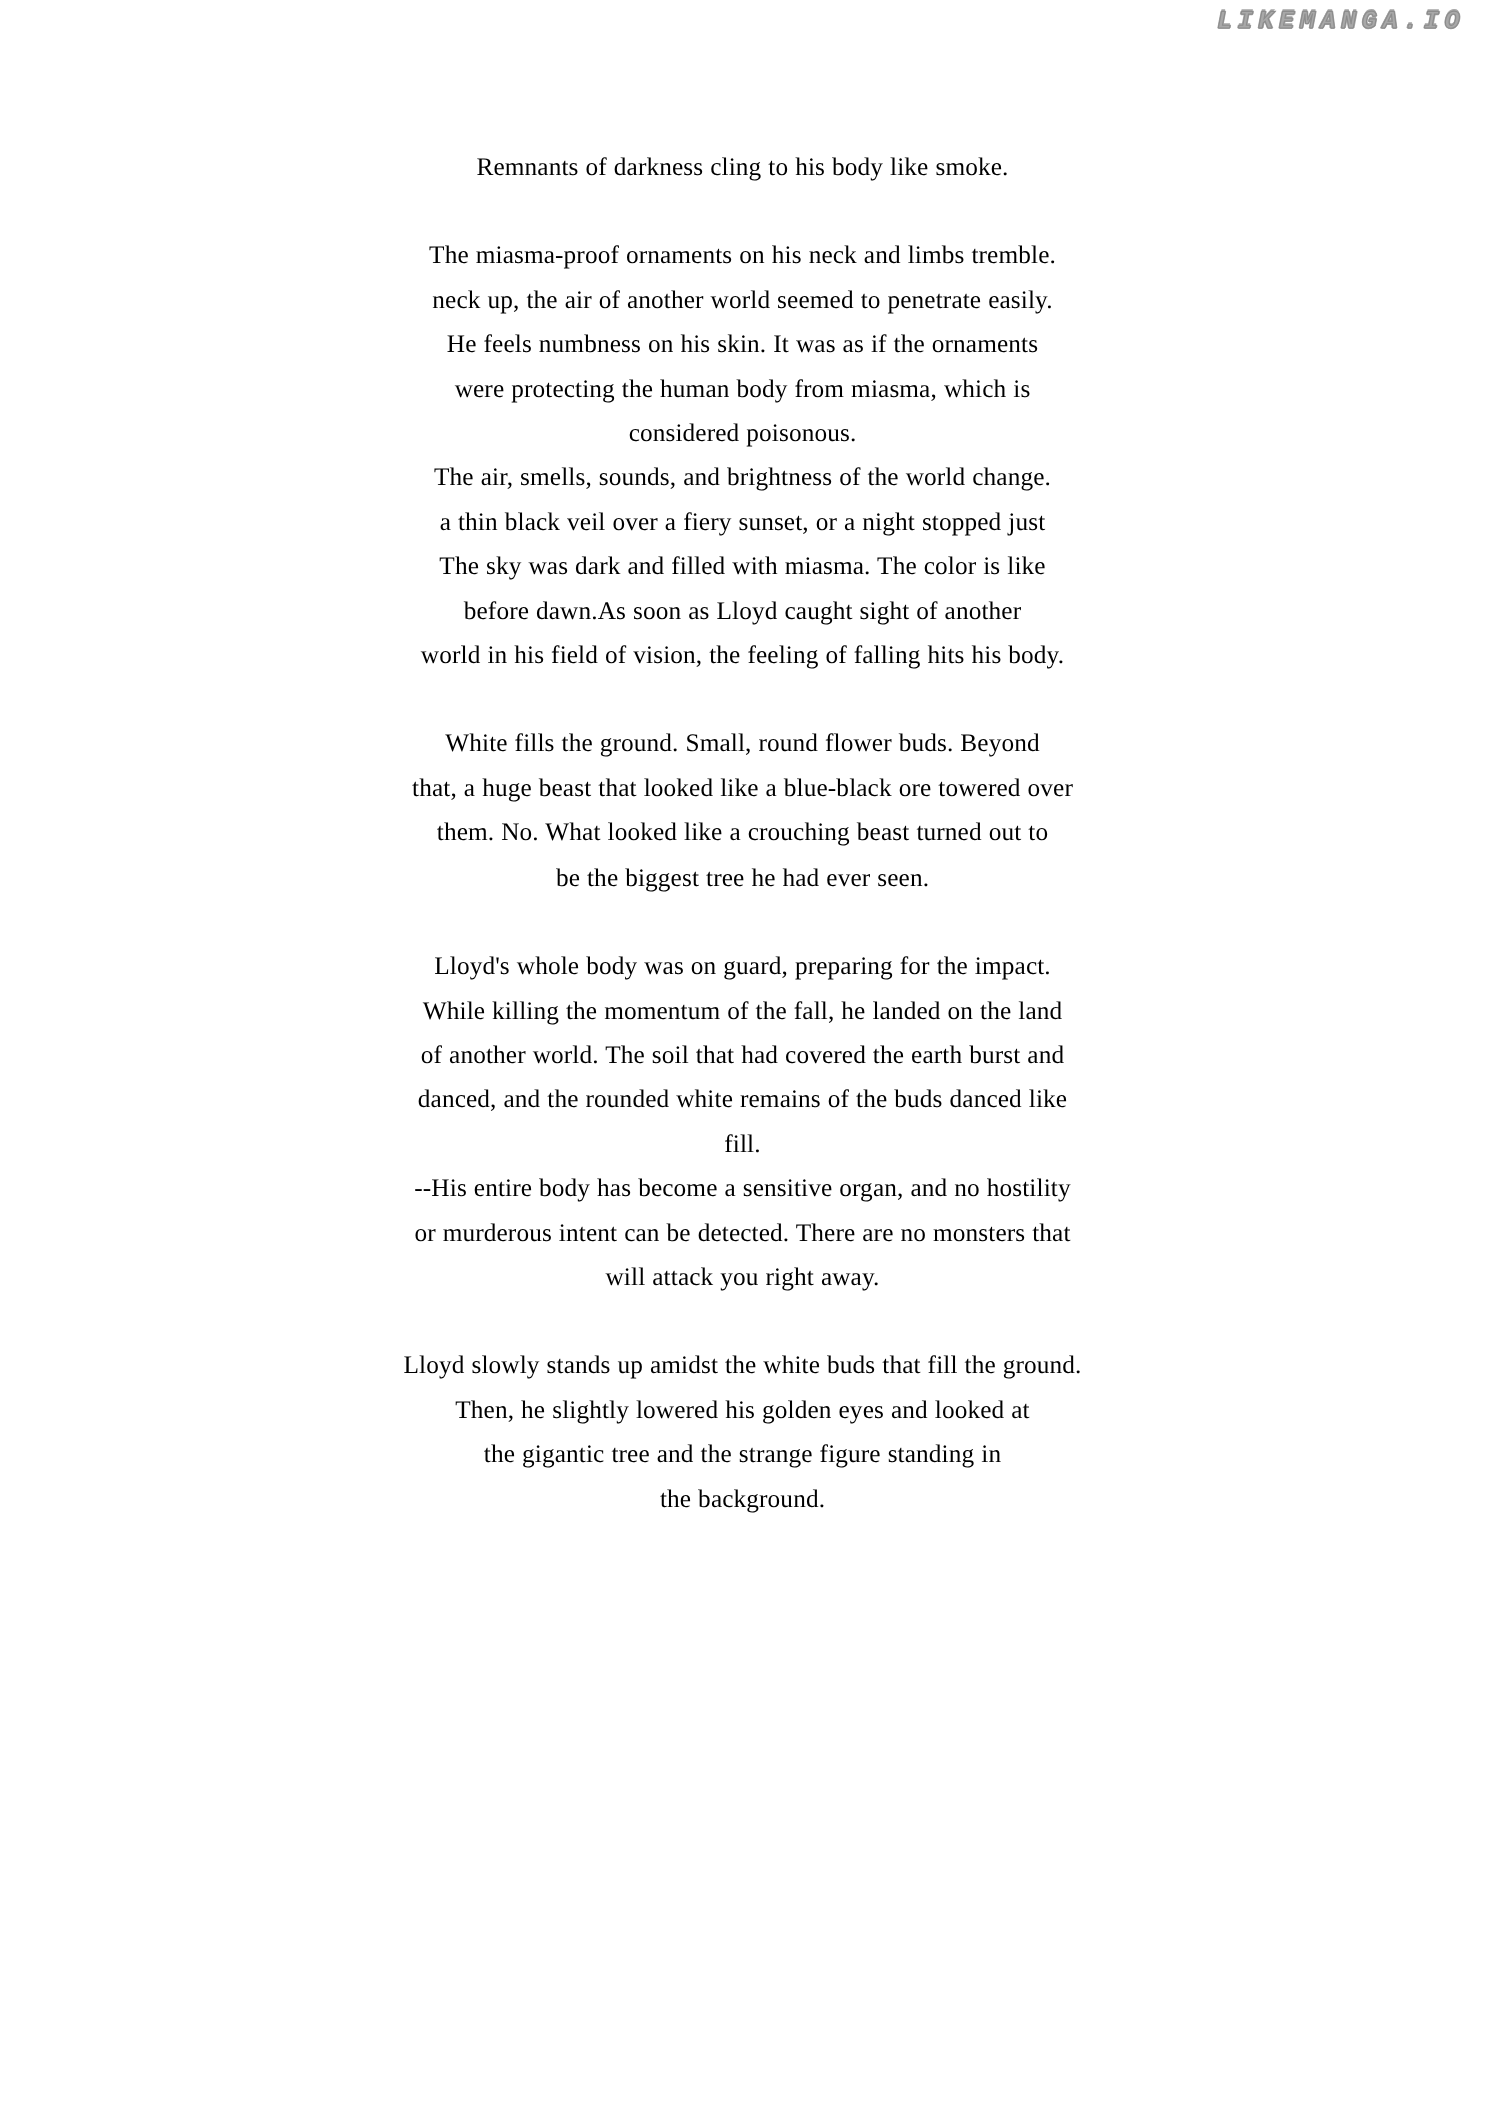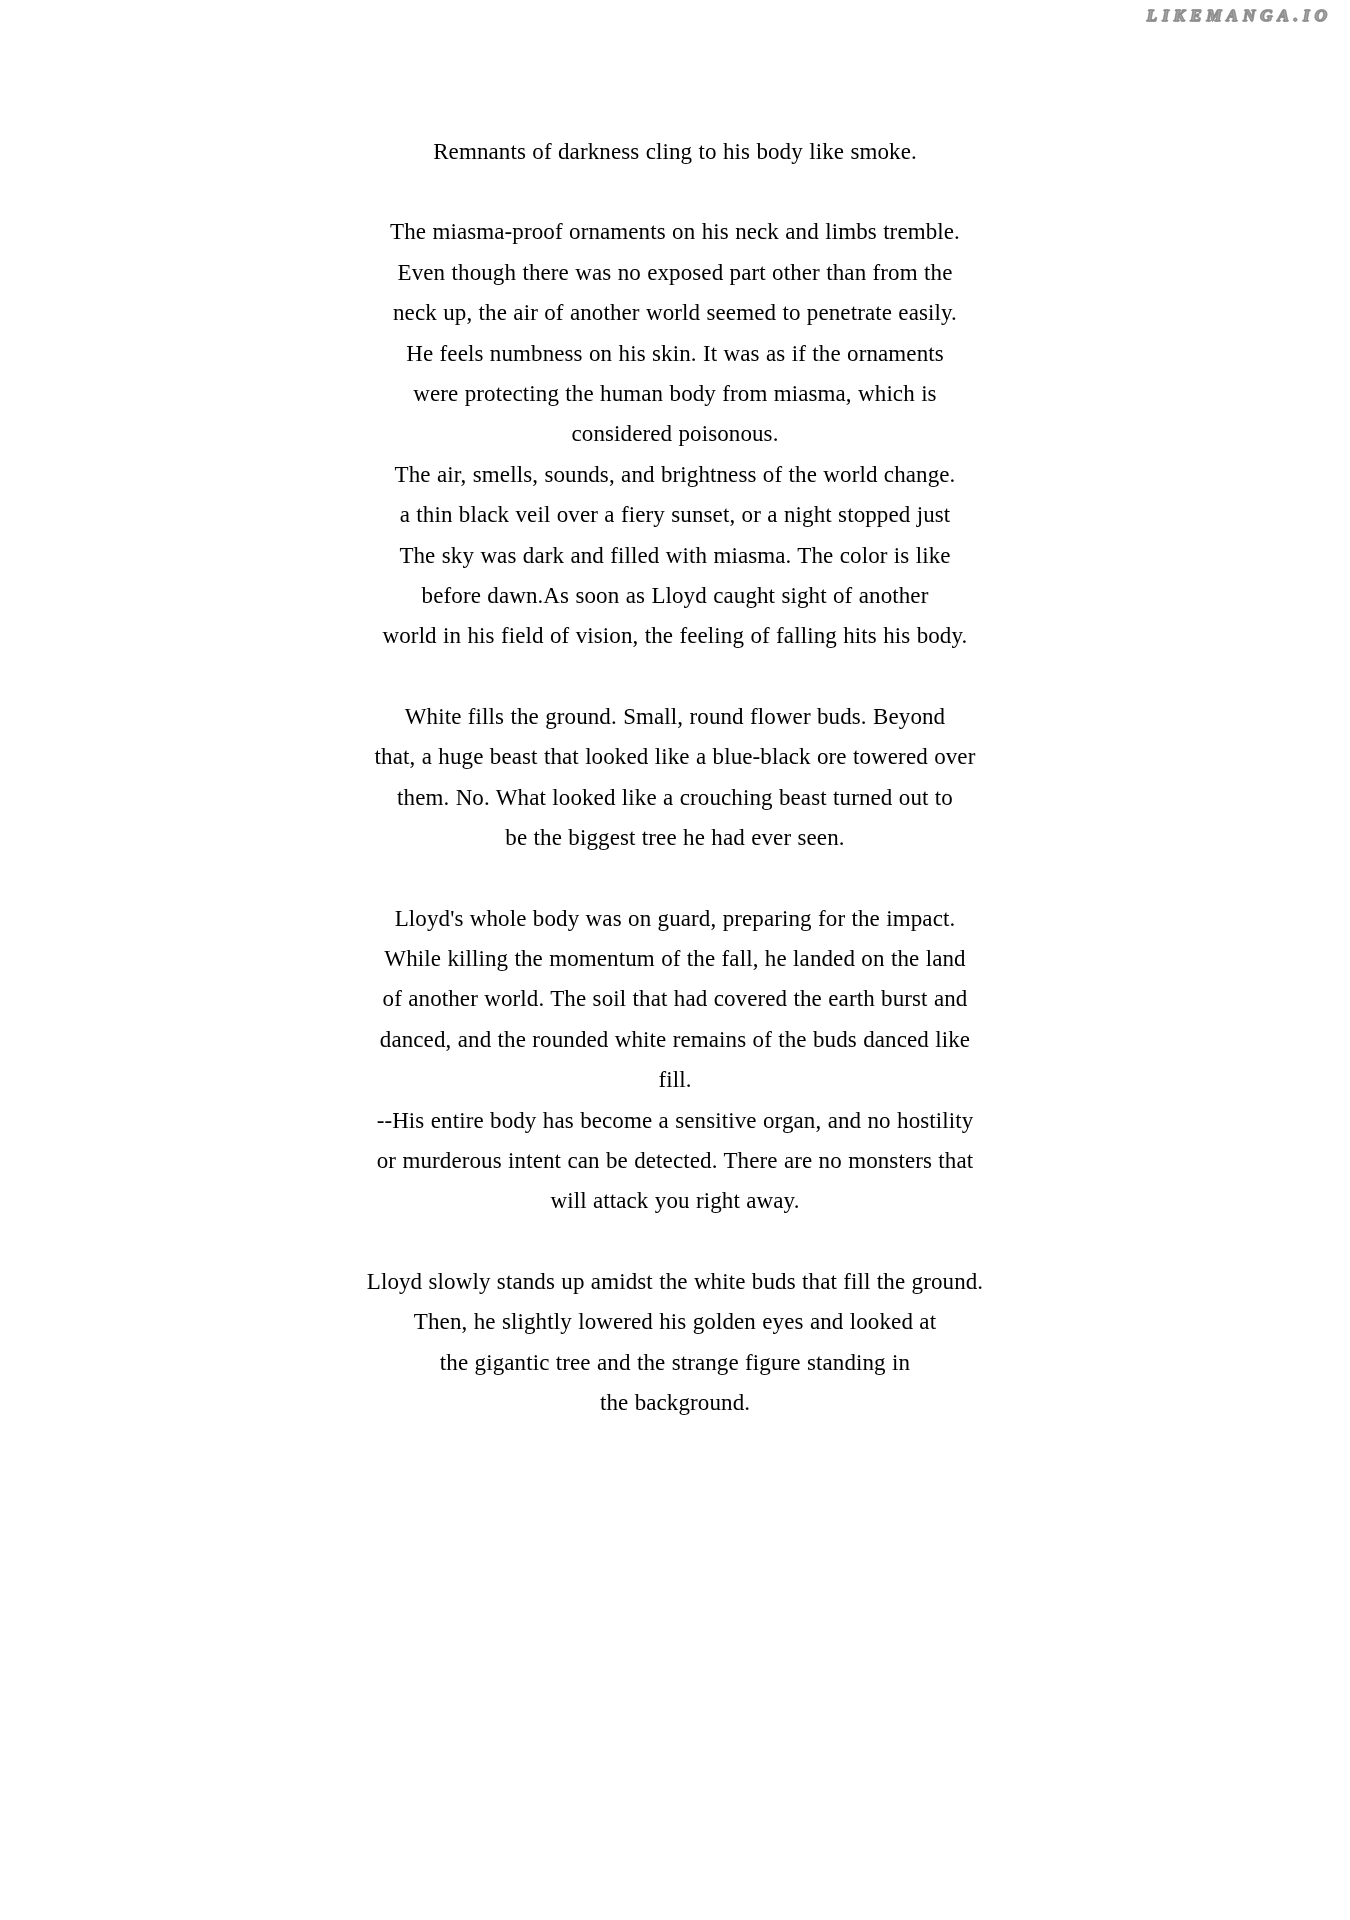--- a/index.html
+++ b/index.html
@@ -15,24 +15,24 @@
     overflow: hidden;
     font-family: "Liberation Serif", "DejaVu Serif", serif;
     color: #000000;
   }
 
   
   .watermark {
     position: absolute;
     top: 6px;
     right: 18px;
-    font-family: Liberation Serif, serif;
+    font-family: Liberation Mono, monospace;
     font-weight: 700;
     font-style: italic;
-    font-size: 17px;
+    font-size: 23px;
     letter-spacing: 5px;
     color: transparent;
     -webkit-text-stroke: 1px #8c8c8c;
     text-shadow:
       -1px 0 0 #a8a8a8,
        1px 0 0 #a8a8a8,
        0 -1px 0 #a8a8a8,
        0  1px 0 #a8a8a8;
     white-space: nowrap;
     user-select: none;
@@ -94,21 +94,20 @@
   <div class="watermark">LIKEMANGA.IO</div>
 
   <div class="content">
 
     <p class="para">
       <span class="line">Remnants of darkness cling to his body like smoke.</span>
     </p>
 
     <p class="para">
       <span class="line">The miasma-proof ornaments on his neck and limbs tremble.</span>
-      <span class="line">Even though there was no exposed part other than from the</span>
       <span class="line">neck up, the air of another world seemed to penetrate easily.</span>
       <span class="line">He feels numbness on his skin. It was as if the ornaments</span>
       <span class="line">were protecting the human body from miasma, which is</span>
       <span class="line">considered poisonous.</span>
       <span class="line">The air, smells, sounds, and brightness of the world change.</span>
       <span class="line">a thin black veil over a fiery sunset, or a night stopped just</span>
       <span class="line">The sky was dark and filled with miasma. The color is like</span>
       <span class="line">before dawn.As soon as Lloyd caught sight of another</span>
       <span class="line">world in his field of vision, the feeling of falling hits his body.</span>
     </p>

